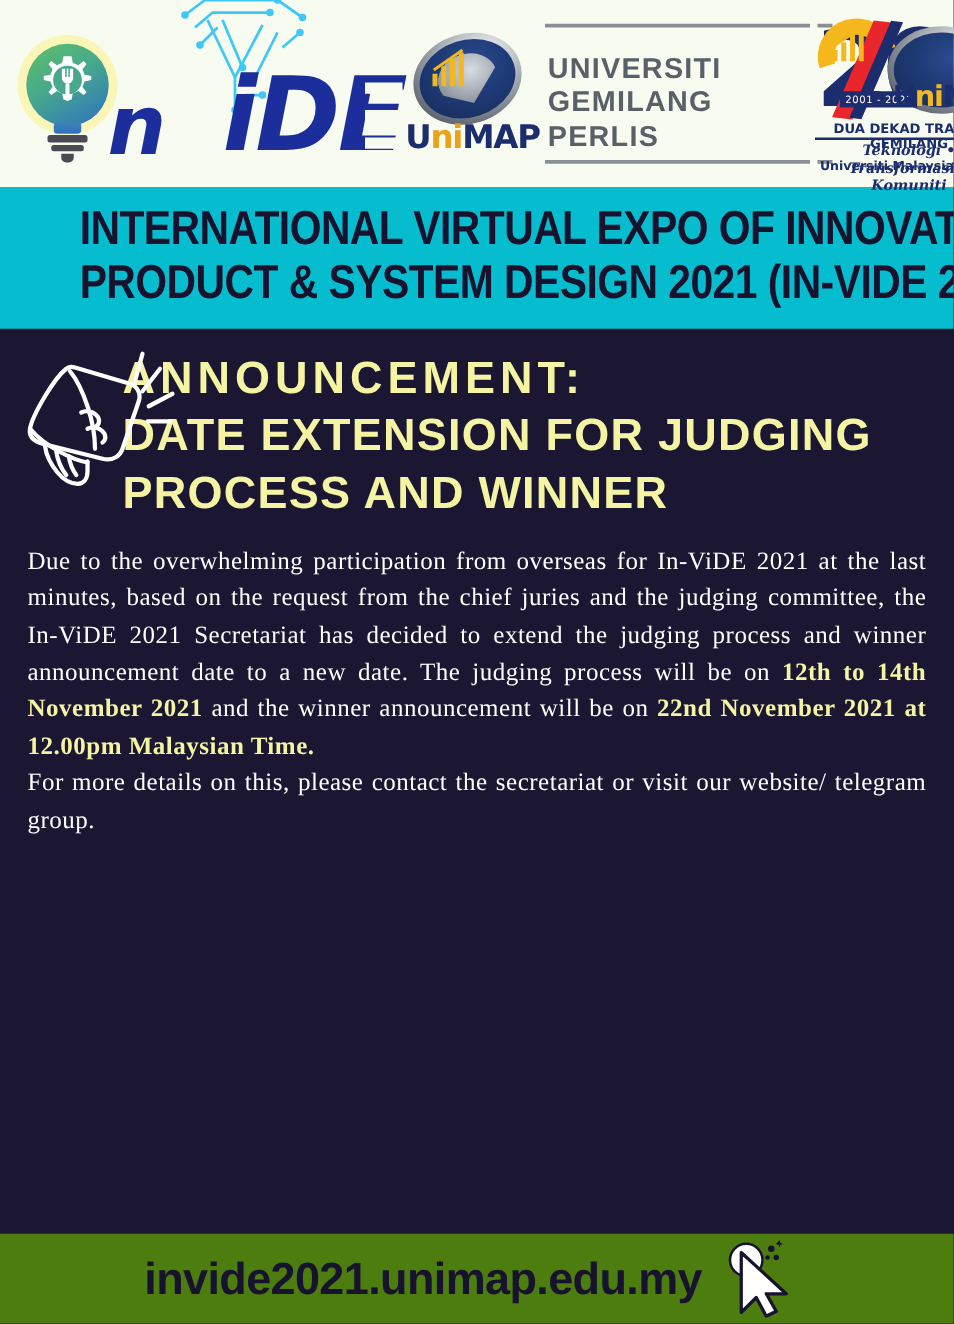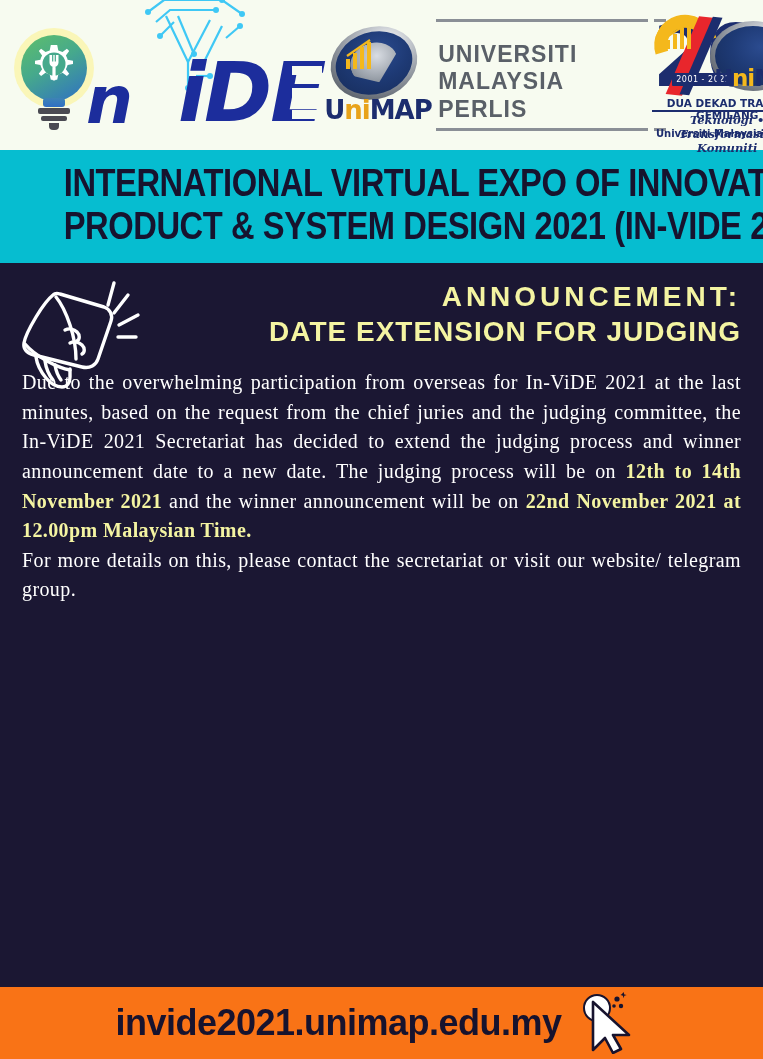--- a/index.html
+++ b/index.html
@@ -229,25 +229,25 @@
   .announce {
     position:relative;
     flex:0 0 auto;
     padding:16px 16px 6px 16px;
   }
   .megaphone {
     position:absolute; left:12px; top:8px;
     width:130px; height:120px;
   }
   .announce-head {
-    text-align:right;
+    text-align:left;
     color:#F4F4A2;
     font-family:"Liberation Sans Narrow","Liberation Sans", sans-serif;
     font-weight:bold;
-    font-size:28px;
+    font-size:36px;
     line-height:1.28;
     letter-spacing:1px;
     padding-left:82px;
     padding-right:6px;
   }
   .announce-head .l1 { letter-spacing:4px; }
 
   
   .body-wrap {
     flex:1 1 auto;
@@ -261,21 +261,21 @@
     line-height:1.48;
     text-align:justify;
     text-justify:inter-word;
     letter-spacing:0.4px;
   }
   .para + .para { }
   .para b { color:#F4F4A2; font-weight:bold; }
 
   
   .footer {
-    background:#f97316;
+    background:#4d7c0f;
     flex:0 0 auto;
     height:72px;
     display:flex; align-items:center; justify-content:center;
     gap:14px;
     position:relative;
   }
   .footer-url {
     font-family:"Liberation Sans", sans-serif;
     font-weight:bold; font-size:36px;
     color:#17132E; letter-spacing:-0.5px;
@@ -353,21 +353,21 @@
             <rect x="23" y="3" width="4" height="27"></rect>
           </g>
           <path d="M3 17 L26 1" stroke="#F4B81C" stroke-width="2.2" fill="none"></path>
         </svg>
         <div class="unimap-word"><span>U</span><span class="uni-i">ni</span><span>MAP</span></div>
       </div>
       <div class="unimap-right">
         <div class="unimap-rule"></div>
         <div class="unimap-name">
           <div>UNIVERSITI</div>
-          <div>MALAYSIA</div>
+          <div>GEMILANG</div>
           <div>PERLIS</div>
         </div>
         <div class="unimap-rule"></div>
       </div>
     </div>
 
     <div class="anniv-logo">
       <div class="anniv-20">20</div>
       <div class="anniv-arc"></div>
       <div class="anniv-stripe"></div>
@@ -410,20 +410,21 @@
         <path d="M58 72 C62 70 67 71 70 74 C73 77 73 81 70 83"></path>
         <path d="M102 12 L96 34"></path>
         <path d="M116 24 L102 42"></path>
         <path d="M126 44 L107 54"></path>
         <path d="M124 66 L106 66"></path>
       </g>
     </svg>
     <div class="announce-head">
       <div class="l1">ANNOUNCEMENT:</div>
       <div>DATE EXTENSION FOR JUDGING</div>
+      <div>PROCESS AND WINNER</div>
     </div>
   </div>
 
   <div class="body-wrap">
     <div class="para"><span>Due to the overwhelming participation from overseas for In-ViDE 2021 at the last minutes, based on the request from the chief juries and the judging committee, the In-ViDE 2021 Secretariat has decided to extend the judging process and winner announcement date to a new date. The judging process will be on </span><b>12th to 14th November 2021</b><span> and the winner announcement will be on </span><b>22nd November 2021 at 12.00pm Malaysian Time</b><b>.</b></div>
     <div class="para">For more details on this, please contact the secretariat or visit our website/ telegram group.</div>
   </div>
 
   <div class="footer">
     <span class="footer-url">invide2021.unimap.edu.my</span>

